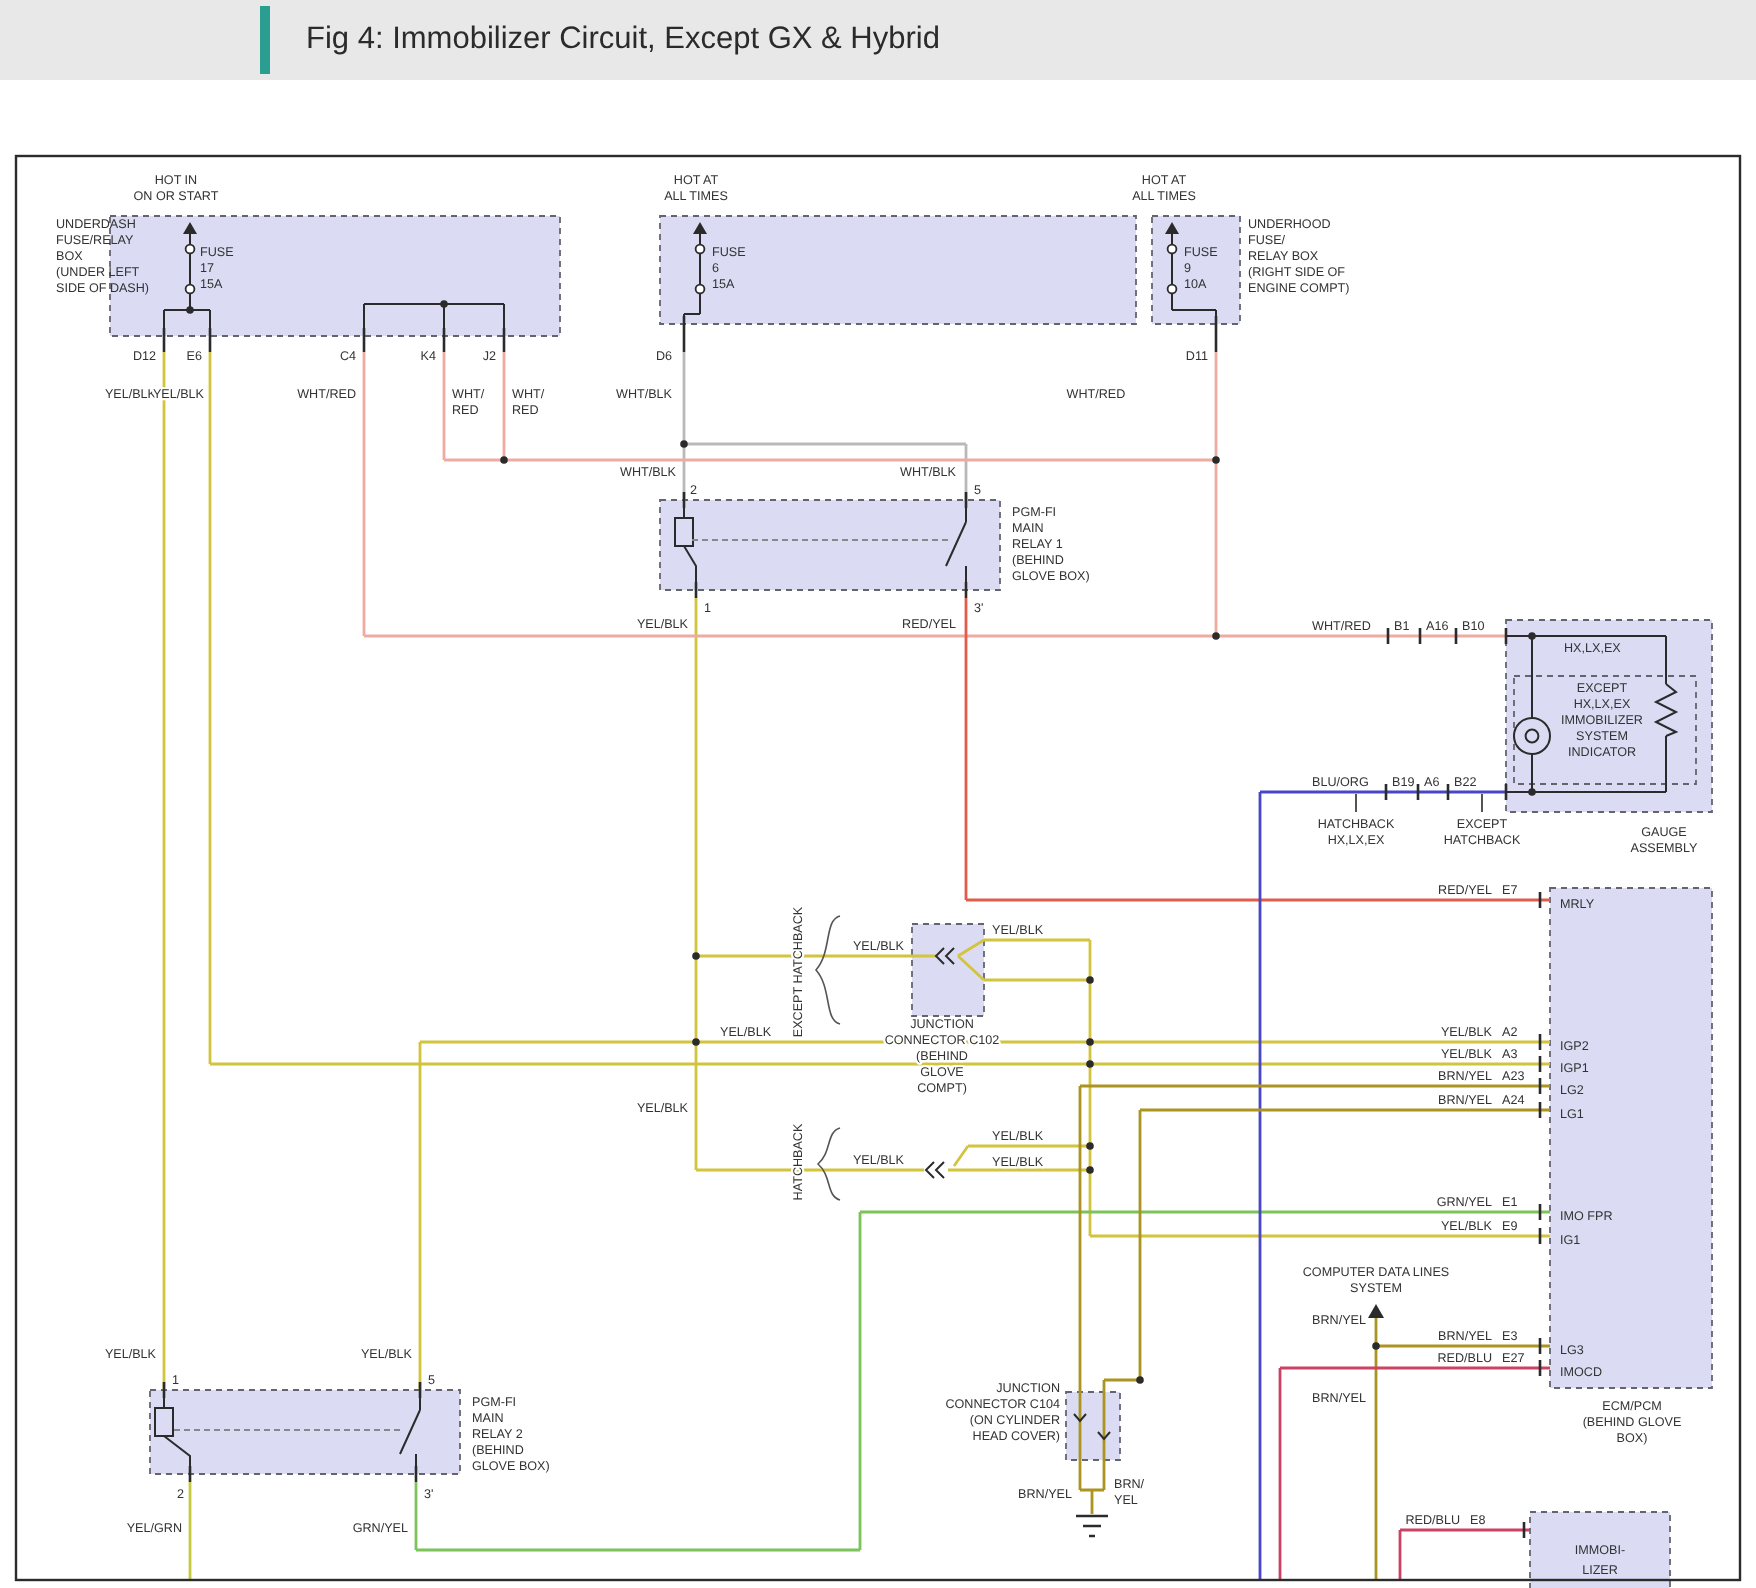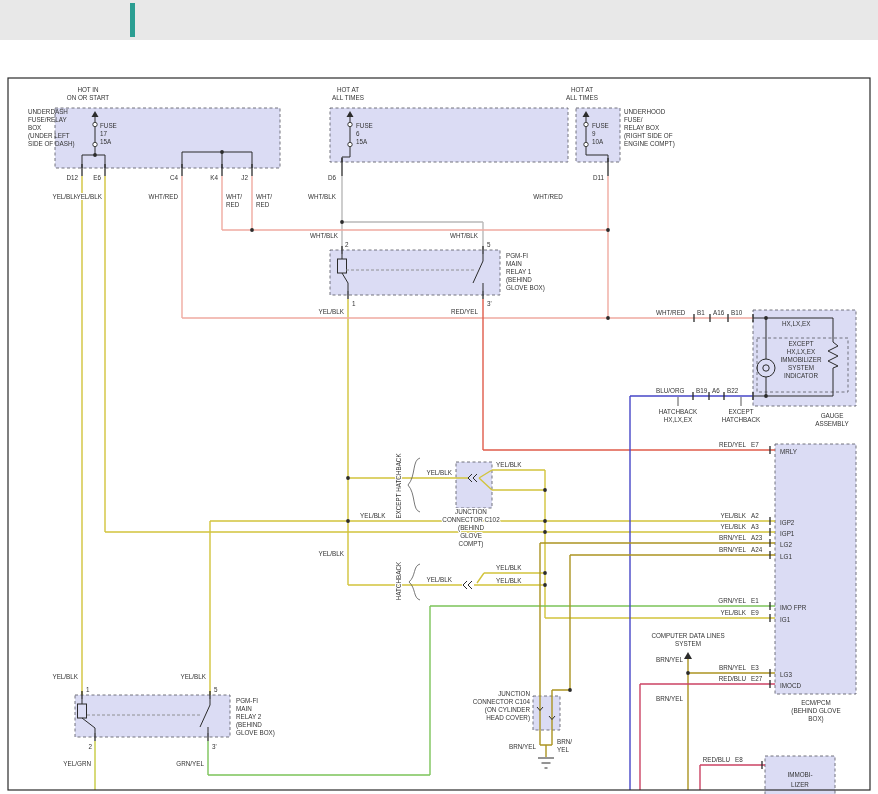--- a/index.html
+++ b/index.html
@@ -11,20 +11,21 @@
   svg{position:absolute;left:0;top:0}
   text{font-family:"Liberation Sans",sans-serif;font-size:6.3px;fill:#333}
   .w{paint-order:stroke;stroke:#fff;stroke-width:2.2px;stroke-linejoin:round}
 </style>
 </head>
 <body>
 
 <div class="page">
   <div class="header">
     <div class="accent"></div>
+    <div class="title">Fig 4: Immobilizer Circuit, Except GX &amp; Hybrid</div>
   </div>
 
   <svg width="878" height="794" viewBox="0 0 878 794">
 
     <g fill="#dbdcf4" stroke="#64646f" stroke-width="0.9" stroke-dasharray="3,2.5">
       <rect x="55" y="108" width="225" height="60"></rect>
       <rect x="330" y="108" width="238" height="54"></rect>
       <rect x="576" y="108" width="44" height="54"></rect>
       <rect x="330" y="250" width="170" height="45"></rect>
       <rect x="75" y="695" width="155" height="42"></rect>

